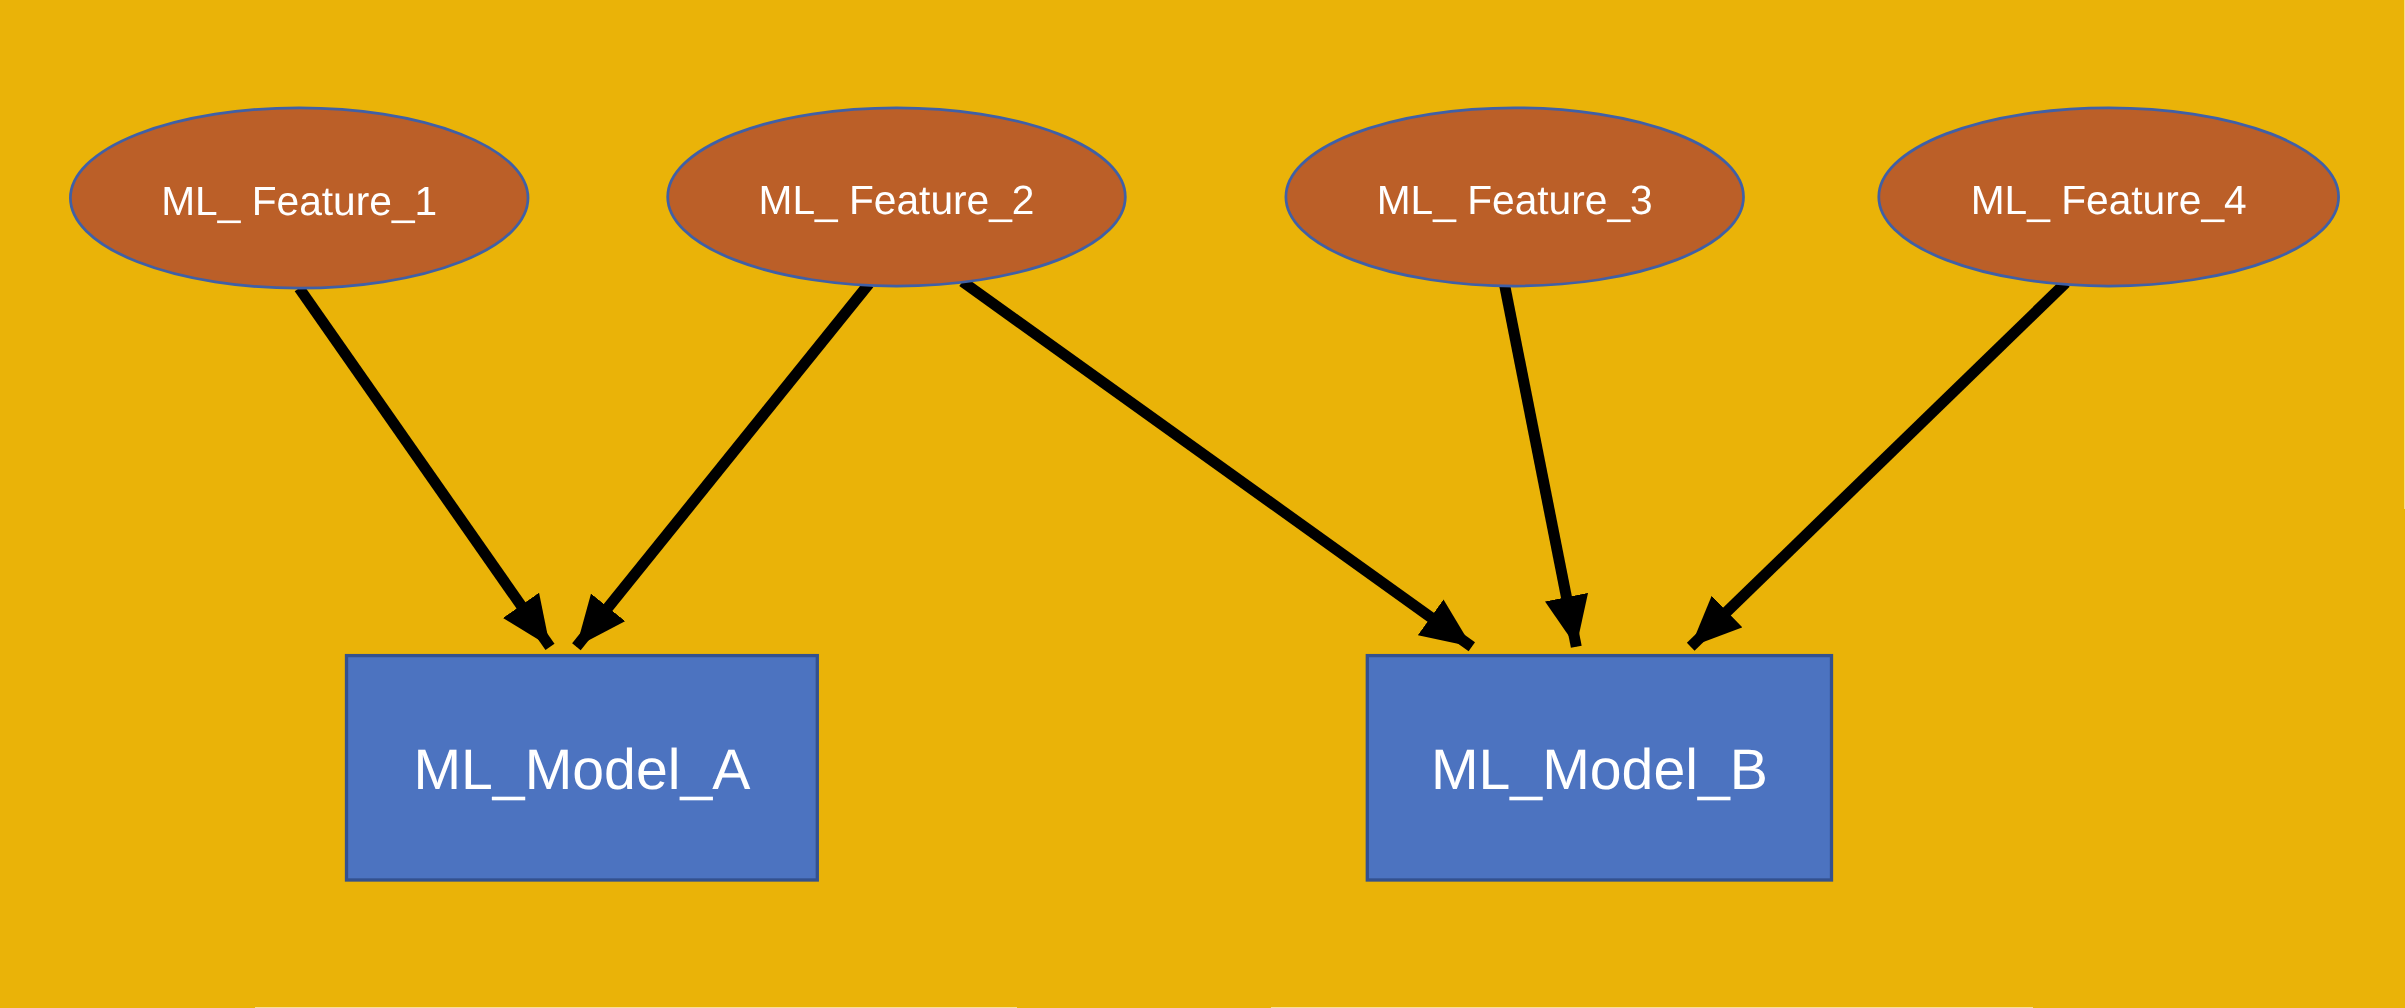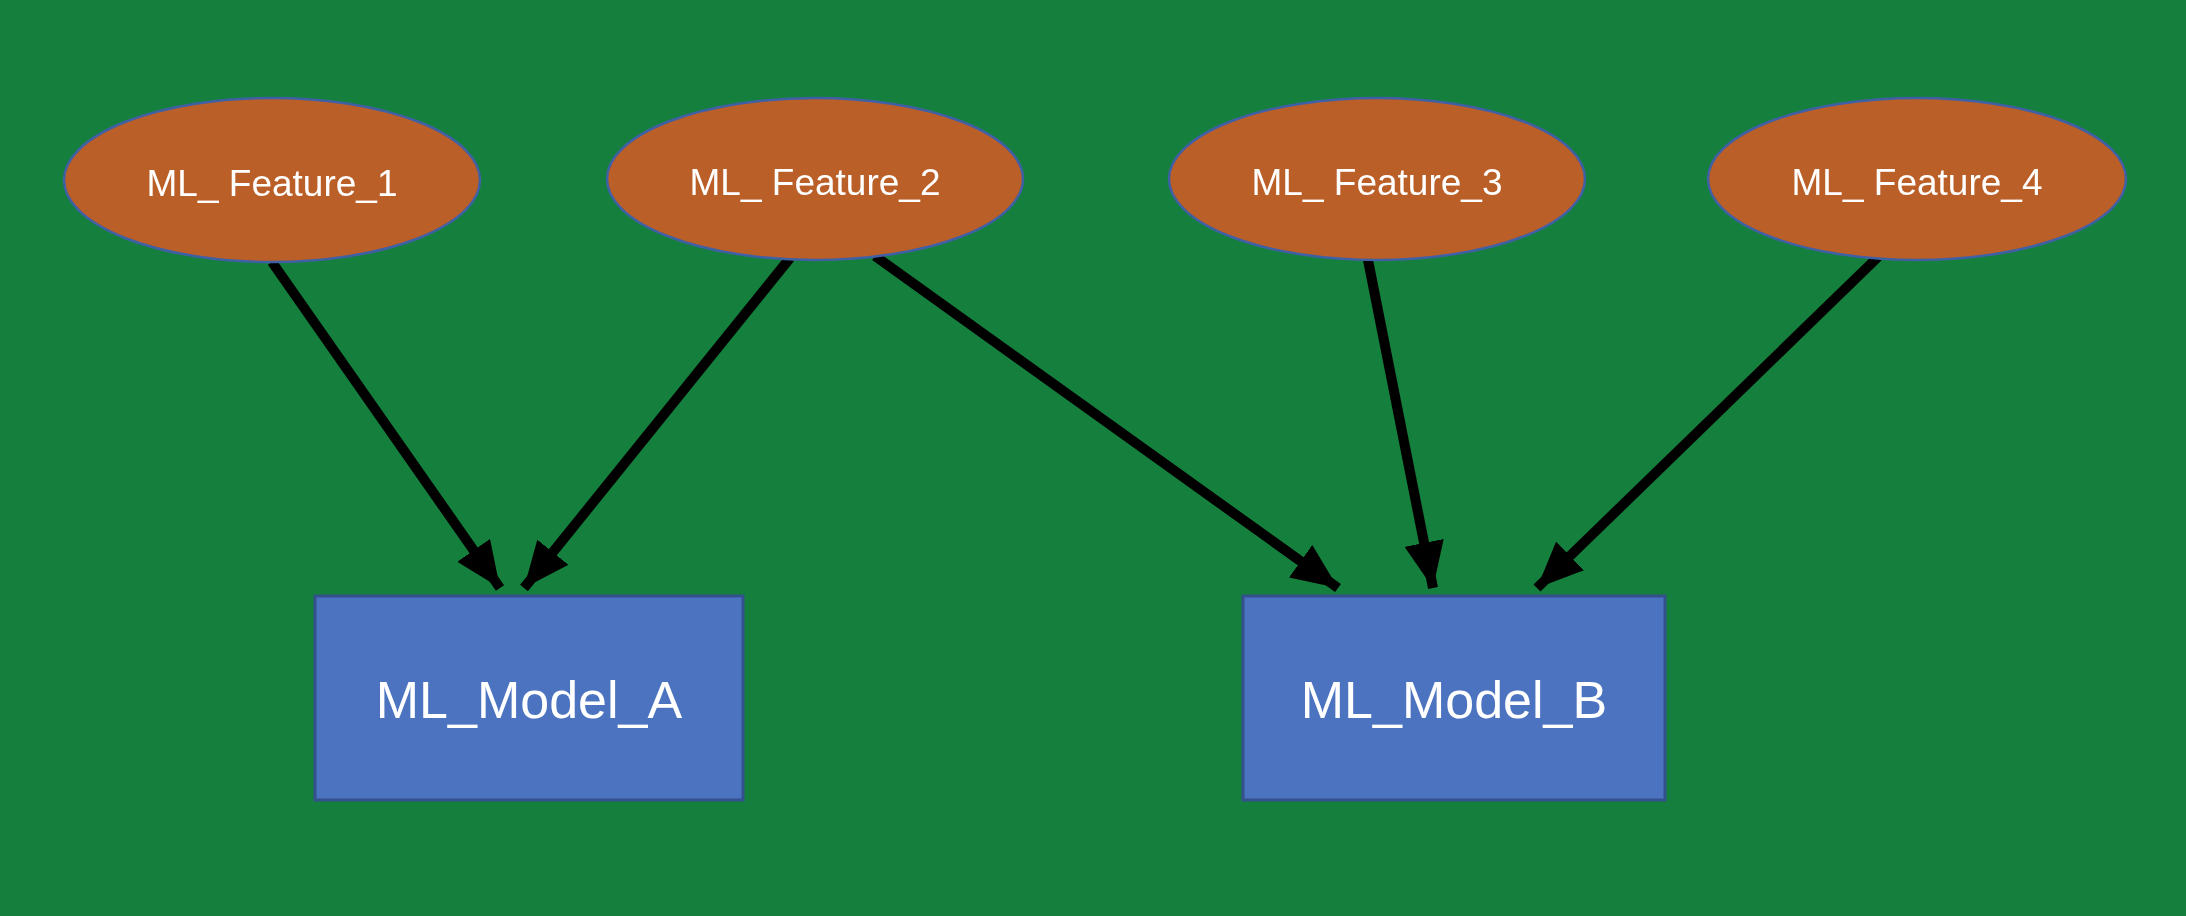--- a/index.html
+++ b/index.html
@@ -5,21 +5,21 @@
   html, body {
     margin: 0;
     padding: 0;
     background: #ffffff;
     font-family: "Liberation Sans", sans-serif;
   }
   .canvas-wrap {
     position: relative;
     width: 2186px;
     height: 916px;
-    background: #15803d;
+    background: #eab308;
     overflow: hidden;
   }
   svg { display: block; }
   .node-label-feature {
     font-family: "Liberation Sans", sans-serif;
     font-size: 37px;
     fill: #ffffff;
   }
   .node-label-model {
     font-family: "Liberation Sans", sans-serif;

